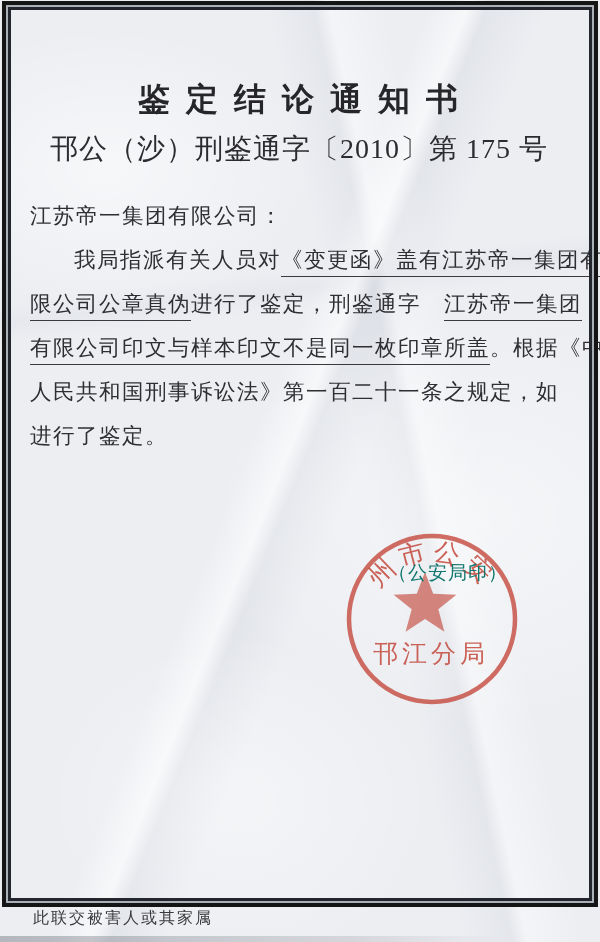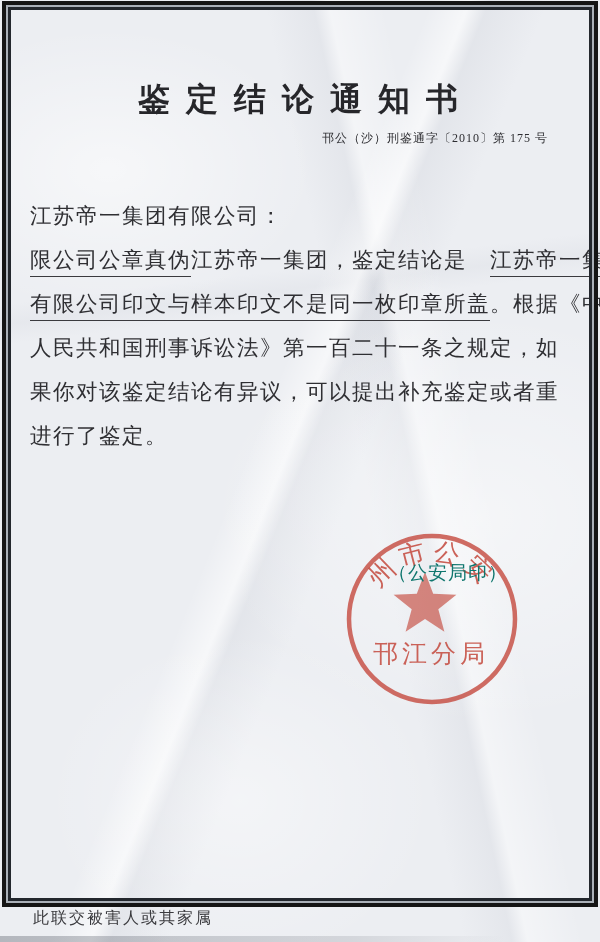--- a/index.html
+++ b/index.html
@@ -24,21 +24,21 @@
     box-shadow: inset 0 0 0 2px #aab0b8, inset 0 0 0 5px #23272d;
     pointer-events:none; z-index:5;
   }
   .title {
     position:absolute; top:78px; left:0; right:0; text-align:center;
     font-size:32px; font-weight:bold; letter-spacing:16px; padding-left:12px;
     color:#26262a; z-index:3;
   }
   .doc-number {
     position:absolute; top:130px; right:52px;
-    font-size:12px; letter-spacing:1px; color:#2c2c30; z-index:3;
+    font-size:28px; letter-spacing:1px; color:#2c2c30; z-index:3;
   }
   .body-block {
     position:absolute; top:194px; left:30px; right:21px; z-index:3;
     font-size:21.5px; color:#2f2f33; letter-spacing:1.5px;
   }
   .body-line { height:44px; line-height:44px; white-space:pre; }
   .body-line.indent { text-indent:44px; }
   .u { border-bottom:1.6px solid #3a3a3e; padding-bottom:4px; }
   .seal { position:absolute; left:344px; top:531px; width:178px; height:178px; z-index:2; }
   .seal-note {
@@ -68,24 +68,24 @@
 
   <div class="frame"></div>
 
   <div class="title">鉴定结论通知书</div>
 
   <div class="doc-number">邗公（沙）刑鉴通字〔2010〕第 175 号</div>
 
   <div class="body-block">
     <div class="body-line">江苏帝一集团有限公司：</div>
 
-      <div class="body-line"><span class="u">限公司公章真伪</span><span>江苏帝一集团，鉴定结论是　</span><span class="u">江苏帝一集团</span></div>
+  <div class="body-line indent"><span>我局指派有关人员对</span><span class="u">《变更函》盖有江苏帝一集团有</span></div>
+      <div class="body-line"><span class="u">限公司公章真伪</span><span>进行了鉴定，刑鉴通字　</span><span class="u">江苏帝一集团</span></div>
       <div class="body-line"><span class="u">有限公司印文与样本印文不是同一枚印章所盖</span><span>。根据《中华</span></div>
       <div class="body-line"><span>人民共和国刑事诉讼法》第一百二十一条之规定，如</span></div>
-      <div class="body-line"><span>果你对该鉴定结论有异议，可以提出补充鉴定或者重</span></div>
       <div class="body-line"><span>进行了鉴定。</span></div>
     </div>
 
   <svg class="seal" viewBox="0 0 178 178" aria-hidden="true">
     <circle cx="88" cy="88" r="83" fill="none" stroke-width="4.5" opacity="0.8" style="stroke:var(--seal-red,#c4493d)"></circle>
     <path id="sealArcPath" d="M 33 64 A 61 61 0 0 1 143 64" fill="none"></path>
     <text font-size="26" letter-spacing="5" opacity="0.85" style="fill:var(--seal-red,#c4493d)" font-family="Liberation Serif, DejaVu Serif, serif">
       <textPath href="#sealArcPath" startOffset="50%" text-anchor="middle">扬州市公安局</textPath>
     </text>
     <polygon points="81,41 89.2,62.7 112.4,63.8 94.3,78.3 100.4,100.7 81,88 61.6,100.7 67.7,78.3 49.6,63.8 72.8,62.7" opacity="0.65" style="fill:var(--seal-red,#c4493d)"></polygon>

